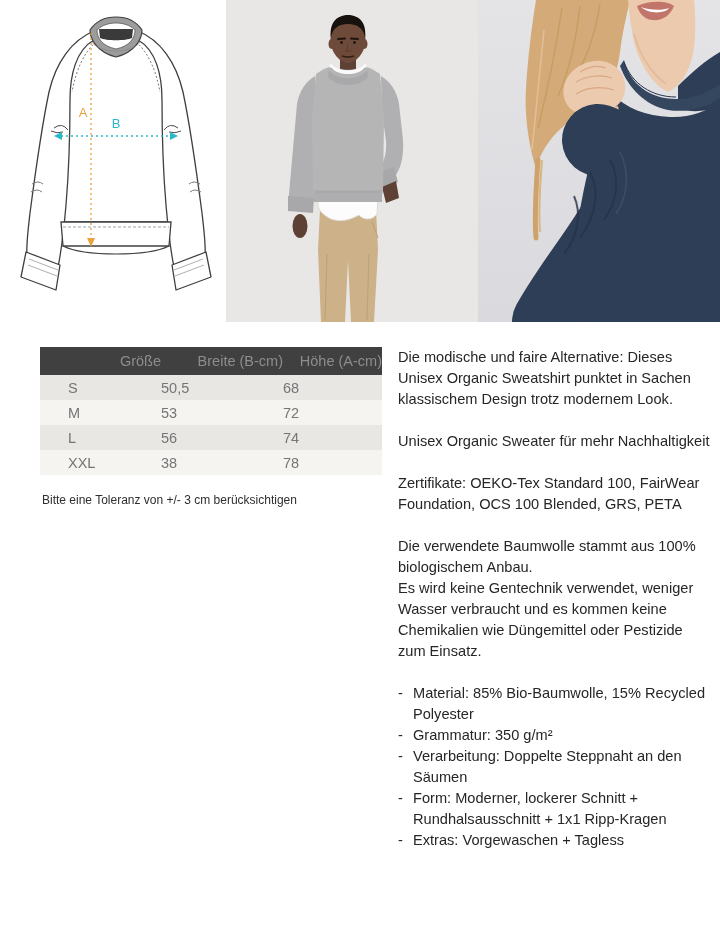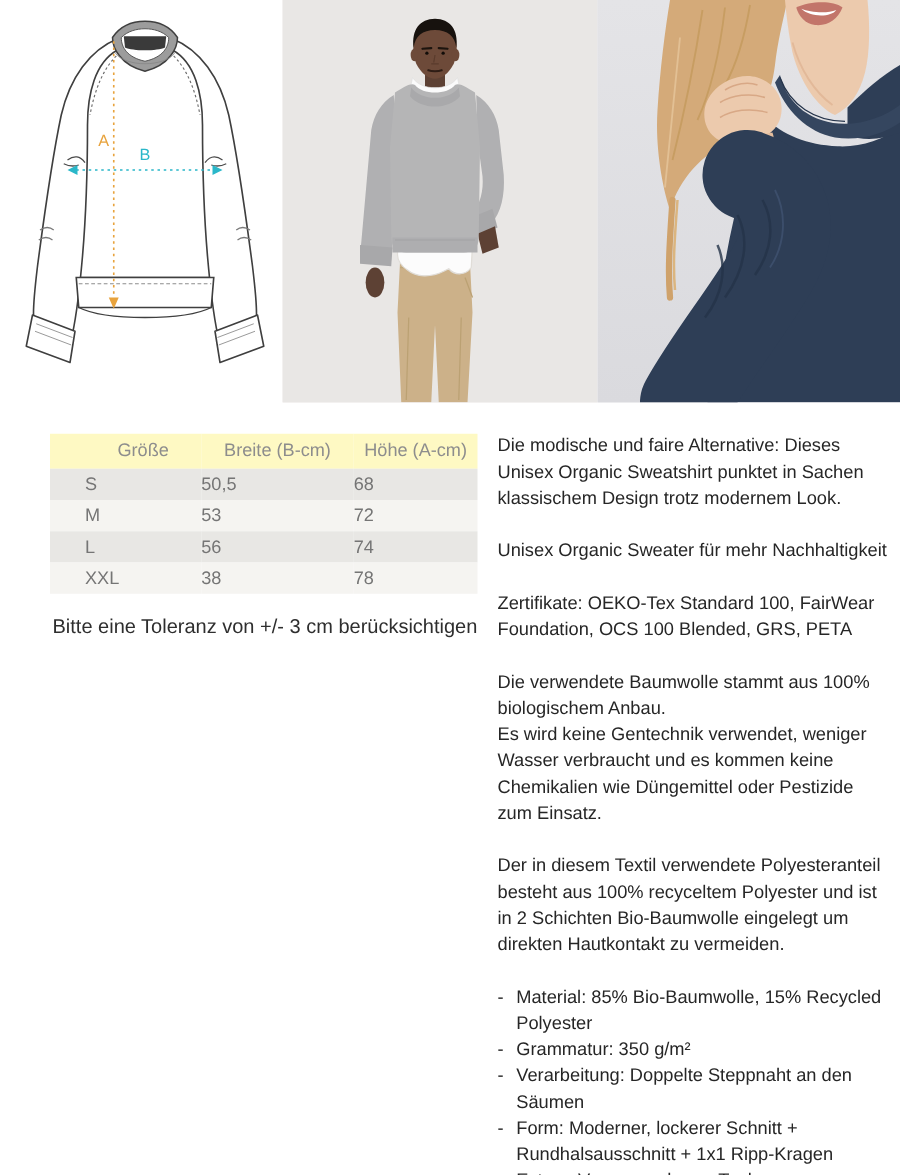--- a/index.html
+++ b/index.html
@@ -19,30 +19,30 @@
   .left-col{width:343px;flex:none;}
   .right-col{width:314px;margin-left:15px;flex:none;
     font-size:14.6px;line-height:21px;color:#262626;
     hyphens:auto;-webkit-hyphens:auto;}
   .right-col p{margin:0 0 21px 0;}
   .right-col p.multiline{white-space:pre-line;margin-top:20px;}
 
   table.size-chart{border-collapse:collapse;width:342px;table-layout:fixed;
     font-size:14.5px;}
   table.size-chart th{
-    background:#fef9c3;color:#8d8d8d;font-weight:normal;text-align:center;
+    background:#404040;color:#8d8d8d;font-weight:normal;text-align:right;
     height:28px;padding:0;}
   table.size-chart td{color:#757575;height:25px;padding:0;}
   table.size-chart th:first-child,table.size-chart td:first-child{padding-left:28px;width:93px;}
   table.size-chart th:nth-child(2),table.size-chart td:nth-child(2){width:122px;}
   table.size-chart th:nth-child(3),table.size-chart td:nth-child(3){width:99px;}
   table.size-chart tbody tr:nth-child(odd){background:#e8e7e4;}
   table.size-chart tbody tr:nth-child(even){background:#f5f4f1;}
 
-  .tolerance{margin:18px 0 0 2px;font-size:16px;color:#2e2e2e;}
+  .tolerance{margin:18px 0 0 2px;font-size:12px;color:#2e2e2e;}
 
   ul.specs{list-style:none;margin:0;padding:0;}
   ul.specs li{display:flex;line-height:21px;}
   ul.specs .dash{flex:none;width:15px;}
   ul.specs .spec-text{white-space:pre-wrap;}
 </style>
 </head>
 <body>
 
 <div>
@@ -215,21 +215,20 @@
       </table>
       <p class="tolerance">Bitte eine Toleranz von +/- 3 cm berücksichtigen</p>
     </div>
 
     <div class="right-col">
       <p>Die modische und faire Alternative: Dieses Unisex Organic Sweatshirt punktet in Sachen klassischem Design trotz modernem Look.</p>
       <p>Unisex Organic Sweater für mehr Nachhaltigkeit</p>
       <p>Zertifikate: OEKO-Tex Standard 100, FairWear Foundation, OCS 100 Blended, GRS, PETA</p>
       <p class="multiline">Die verwendete Baumwolle stammt aus 100% biologischem Anbau.
 Es wird keine Gentechnik verwendet, weniger Wasser verbraucht und es kommen keine Chemikalien wie Düngemittel oder Pestizide zum Einsatz.</p>
-      <p>Der in diesem Textil verwendete Polyesteranteil besteht aus 100% recyceltem Polyester und ist in 2 Schichten Bio-Baumwolle eingelegt um direkten Hautkontakt zu vermeiden.</p>
       <ul class="specs">
         <li>
           <span class="dash">-</span>
           <span class="spec-text">Material: 85% Bio-Baumwolle, 15% Recycled Polyester</span>
         </li>
         <li>
           <span class="dash">-</span>
           <span class="spec-text">Grammatur: 350 g/m²</span>
         </li>
         <li>

